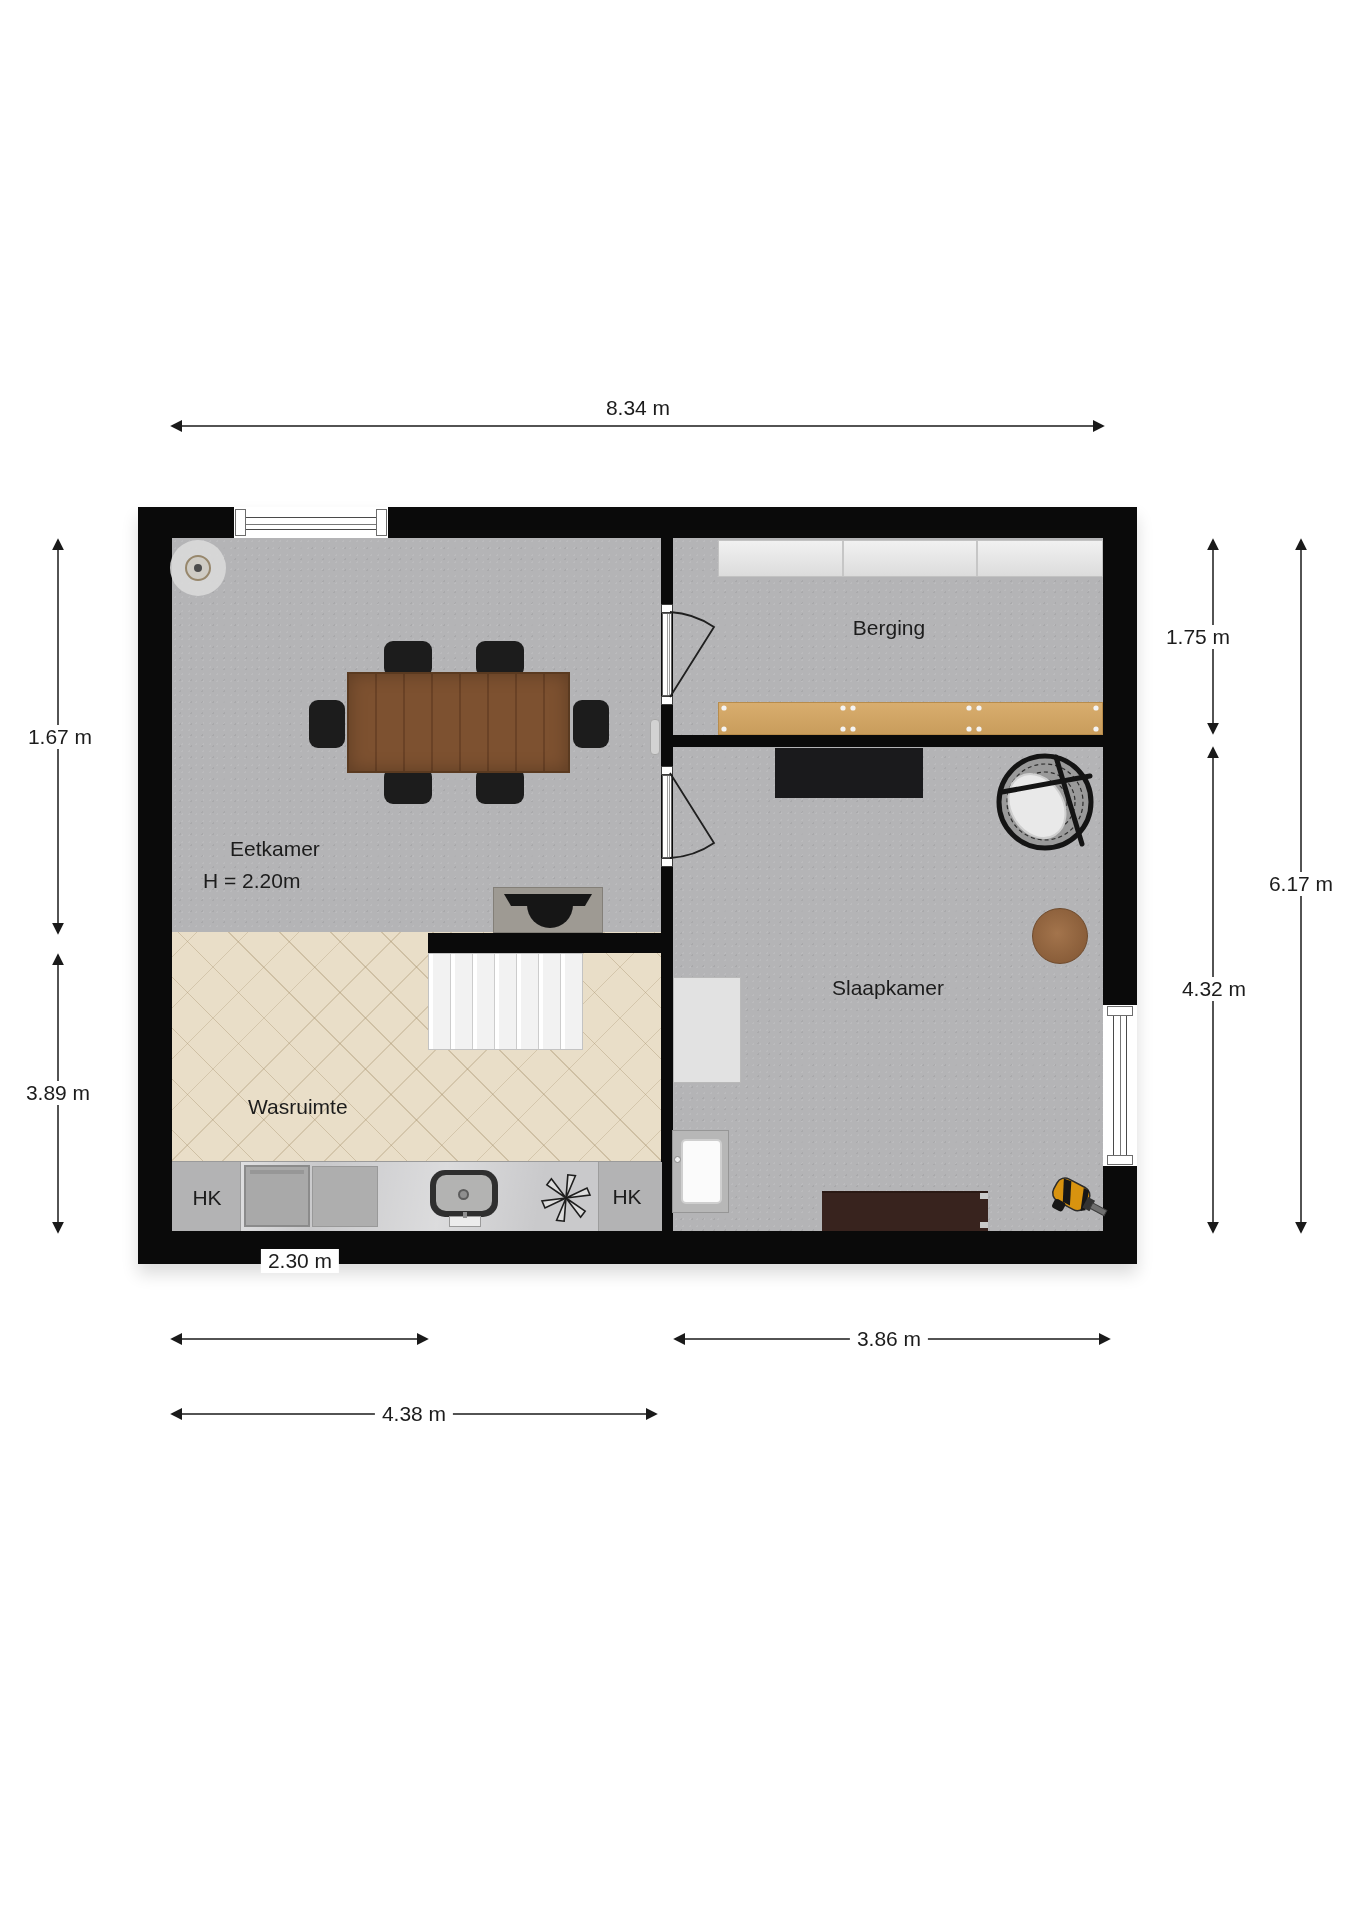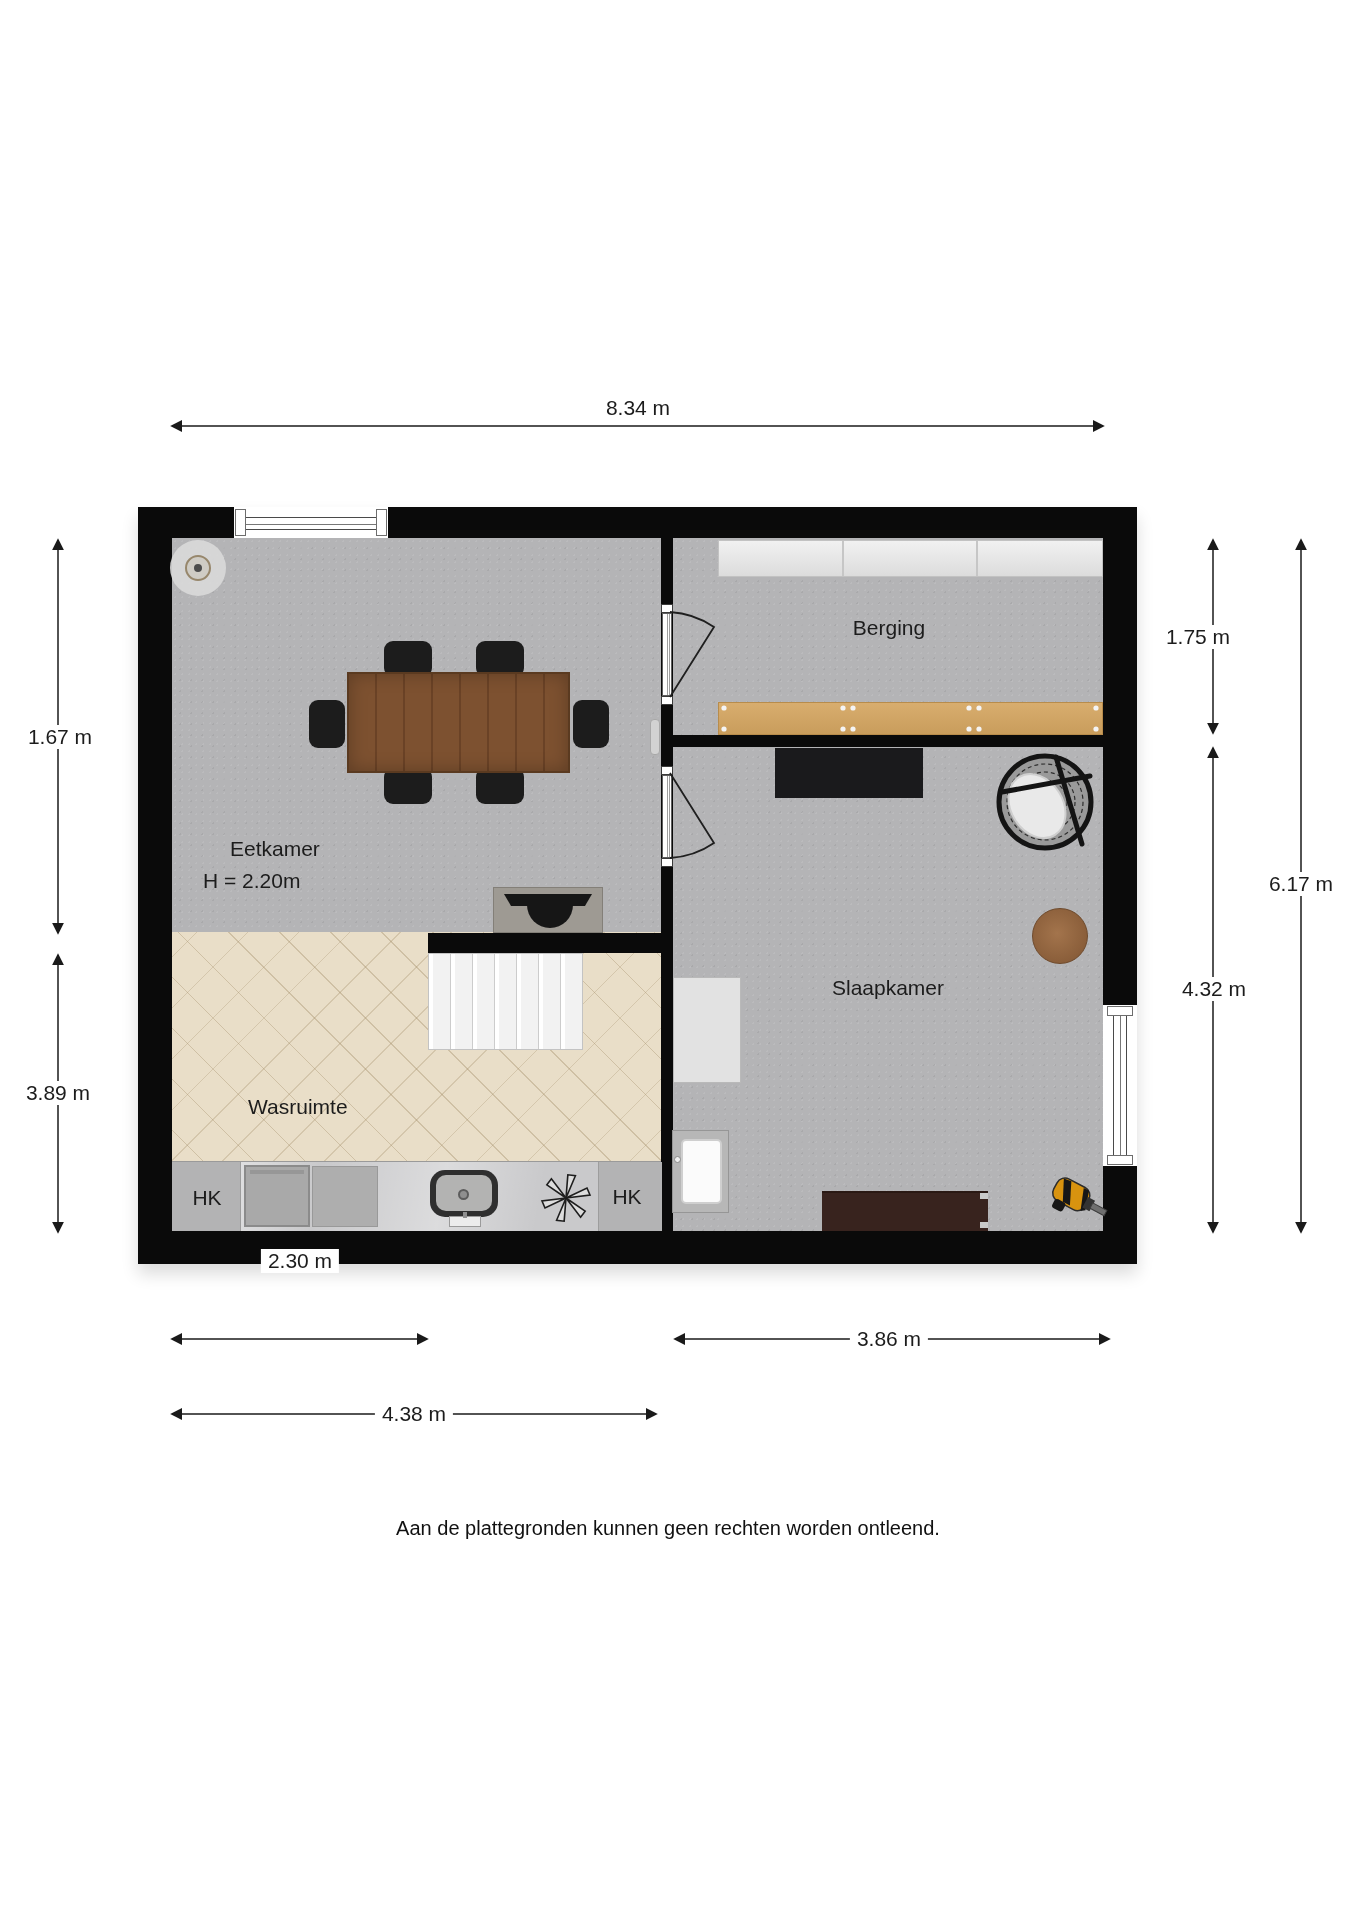--- a/index.html
+++ b/index.html
@@ -253,14 +253,13 @@
   <div class="dim" style="left:638px;top:408px;">8.34 m</div>
   <div class="dim" style="left:60px;top:737px;">1.67 m</div>
   <div class="dim" style="left:58px;top:1093px;">3.89 m</div>
   <div class="dim" style="left:1198px;top:637px;">1.75 m</div>
   <div class="dim" style="left:1214px;top:989px;">4.32 m</div>
   <div class="dim" style="left:1301px;top:884px;">6.17 m</div>
   <div class="dim" style="left:300px;top:1261px;text-align:right;">2.30 m</div>
   <div class="dim" style="left:889px;top:1339px;">3.86 m</div>
   <div class="dim" style="left:414px;top:1414px;">4.38 m</div>
 
-  <div id="disclaimer">Aan de plattegronden kunnen geen rechten worden ontleend.</div>
 </div>
 
 </body></html>

